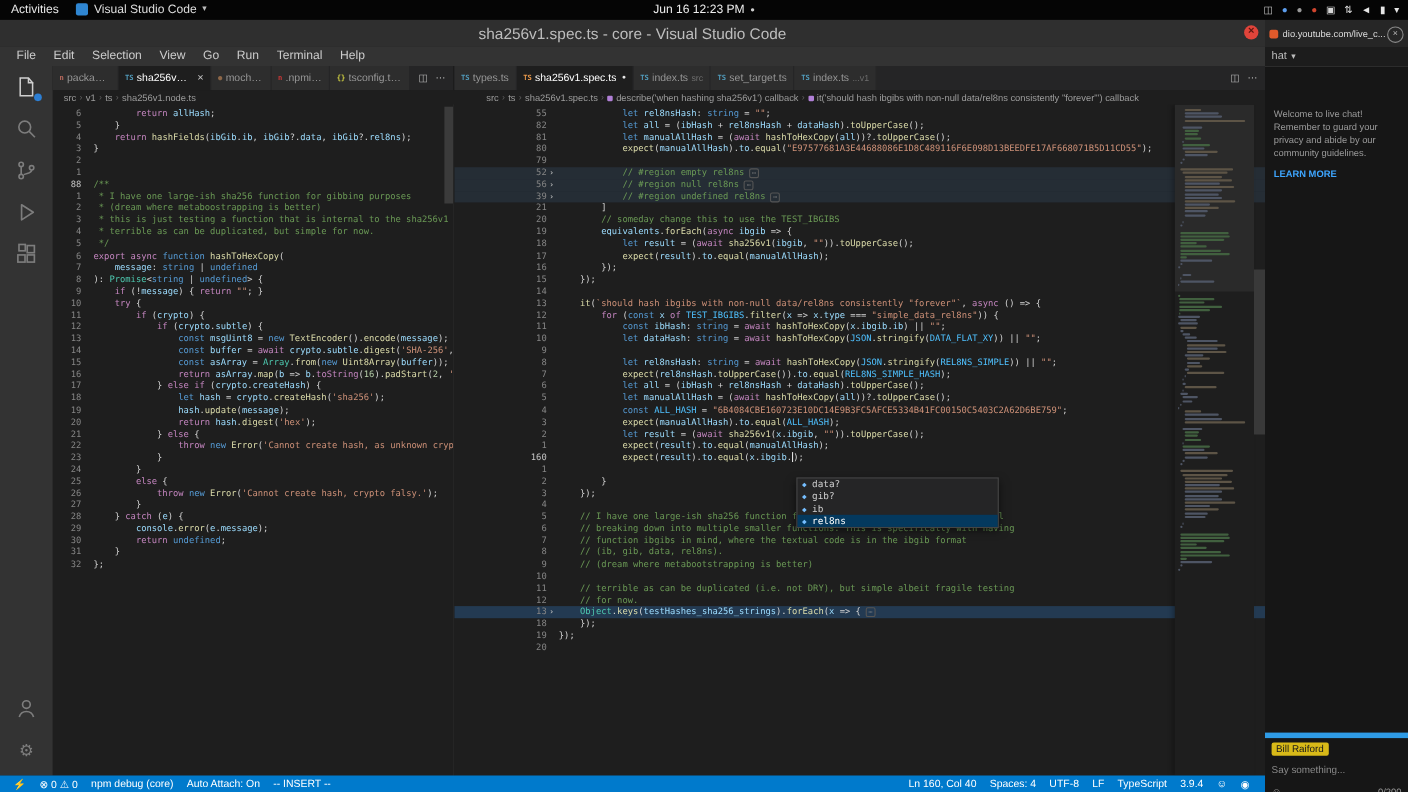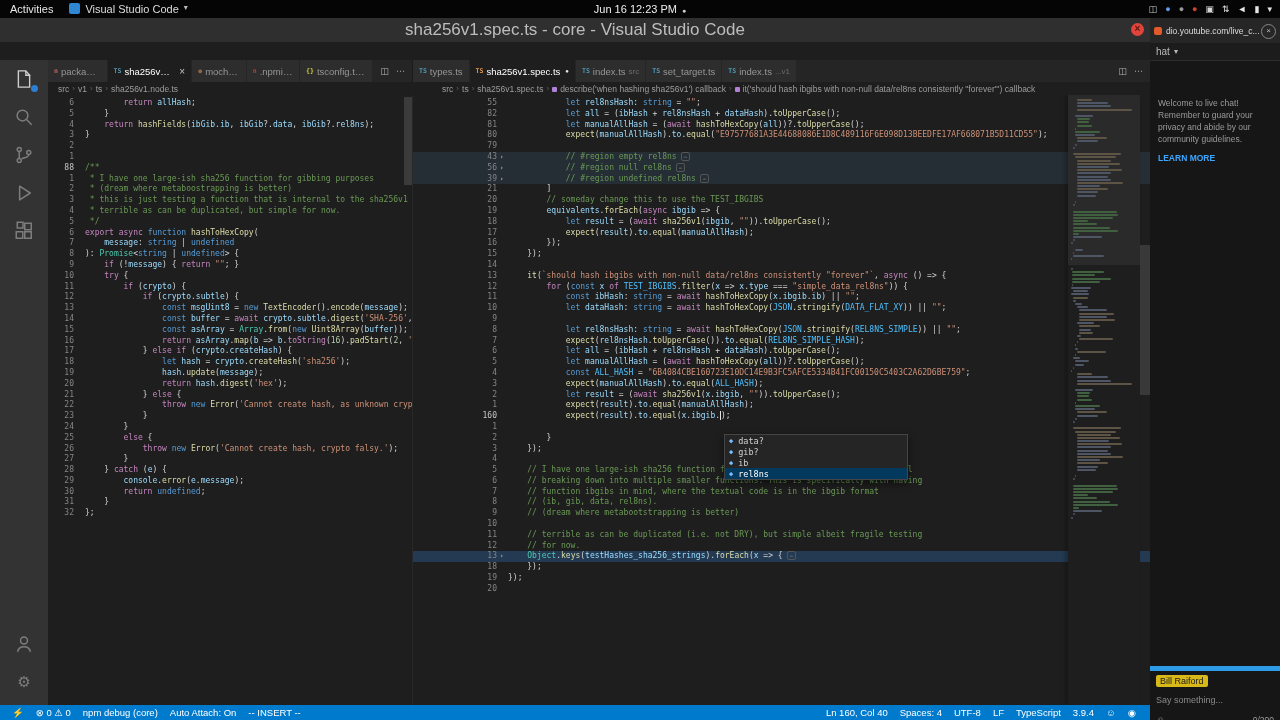--- a/index.html
+++ b/index.html
@@ -15,21 +15,21 @@
   .gb-caret{font-size:8px;color:#bbb;}
   .gb-center{position:absolute;left:0;right:0;text-align:center;pointer-events:none;color:#eee;}
   .gb-center span{pointer-events:auto;}
   .clock-dot{font-size:7px;margin-left:5px;color:#cfcfcf;vertical-align:middle;}
   .gb-right{margin-left:auto;display:flex;align-items:center;gap:8px;padding-right:8px;font-size:9px;}
   .tray{font-size:9px;line-height:18px;}
 
   
   .vscode{position:absolute;top:18px;left:0;width:1150px;height:702px;background:#1e1e1e;}
   .titlebar{position:relative;height:24px;background:#2f2f2f;display:flex;align-items:center;justify-content:center;}
-  .wtitle{font-size:17px;color:#bdbdbd;}
+  .wtitle{font-size:14px;color:#bdbdbd;}
   .closebtn{position:absolute;right:6px;top:5px;width:13px;height:13px;border-radius:50%;
             background:#e0443a;color:#59150f;font-size:10px;line-height:12px;text-align:center;font-weight:bold;}
   .menubar{height:18px;background:#333333;display:flex;align-items:center;padding-left:8px;gap:2px;}
   .menuitem{font-size:11px;color:#cccccc;padding:0 7px;}
 
   .main{position:absolute;top:42px;left:0;right:0;bottom:15px;display:flex;}
   
   .activitybar{width:48px;background:#333333;display:flex;flex-direction:column;align-items:center;flex:none;}
   .ab-icon{position:relative;width:48px;height:38px;display:flex;align-items:center;justify-content:center;}
   .ab-badge{position:absolute;right:10px;bottom:6px;width:7px;height:7px;border-radius:50%;background:#2d7fd4;}
@@ -153,20 +153,30 @@
         <span class="tray" style="color: rgb(230, 230, 230);">▮</span>
         <span class="tray" style="color: rgb(230, 230, 230);">▾</span>
       </div>
   </div>
 
   <div class="vscode">
     <div class="titlebar">
       <span class="wtitle">sha256v1.spec.ts - core - Visual Studio Code</span>
       <span class="closebtn">×</span>
     </div>
+    <div class="menubar">
+        <span class="menuitem">File</span>
+        <span class="menuitem">Edit</span>
+        <span class="menuitem">Selection</span>
+        <span class="menuitem">View</span>
+        <span class="menuitem">Go</span>
+        <span class="menuitem">Run</span>
+        <span class="menuitem">Terminal</span>
+        <span class="menuitem">Help</span>
+      </div>
 
     <div class="main">
       <div class="activitybar">
         <div class="ab-icon">
           <svg width="20" height="20" viewBox="0 0 16 16" fill="none" stroke="#cfcfcf" stroke-width="1.1">
               <path d="M9.5 1.5h-6v13h9V5z"></path>
               <path d="M9.5 1.5V5h3.5"></path>
             </svg>
           <span class="ab-badge"></span>
         </div>
@@ -337,21 +347,21 @@
               </div>
             <div class="vscroll-left"></div>
           </div>
           <div class="pane pane-right">
             <div class="lines">
                 <div class="codeline"><span class="ln">55</span><span class="foldcol"></span><span class="code">            <span class="tk1">let</span> <span class="tv">rel8nsHash</span>: <span class="tk1">string</span> = <span class="ts">""</span>;</span></div>
                 <div class="codeline"><span class="ln">82</span><span class="foldcol"></span><span class="code">            <span class="tk1">let</span> <span class="tv">all</span> = (<span class="tv">ibHash</span> + <span class="tv">rel8nsHash</span> + <span class="tv">dataHash</span>).<span class="tf">toUpperCase</span>();</span></div>
                 <div class="codeline"><span class="ln">81</span><span class="foldcol"></span><span class="code">            <span class="tk1">let</span> <span class="tv">manualAllHash</span> = (<span class="tk2">await</span> <span class="tf">hashToHexCopy</span>(<span class="tv">all</span>))?.<span class="tf">toUpperCase</span>();</span></div>
                 <div class="codeline"><span class="ln">80</span><span class="foldcol"></span><span class="code">            <span class="tf">expect</span>(<span class="tv">manualAllHash</span>).<span class="tv">to</span>.<span class="tf">equal</span>(<span class="ts">"E97577681A3E44688086E1D8C489116F6E098D13BEEDFE17AF668071B5D11CD55"</span>);</span></div>
                 <div class="codeline"><span class="ln">79</span><span class="foldcol"></span><span class="code"></span></div>
-                <div class="codeline hl-region"><span class="ln">43</span><span class="foldcol">›</span><span class="code"><span class="tc">            // #region empty rel8ns</span><span class="fold-ellipsis">⋯</span></span></div>
+                <div class="codeline hl-region"><span class="ln">52</span><span class="foldcol">›</span><span class="code"><span class="tc">            // #region empty rel8ns</span><span class="fold-ellipsis">⋯</span></span></div>
                 <div class="codeline hl-region"><span class="ln">56</span><span class="foldcol">›</span><span class="code"><span class="tc">            // #region null rel8ns</span><span class="fold-ellipsis">⋯</span></span></div>
                 <div class="codeline hl-region"><span class="ln">39</span><span class="foldcol">›</span><span class="code"><span class="tc">            // #region undefined rel8ns</span><span class="fold-ellipsis">⋯</span></span></div>
                 <div class="codeline"><span class="ln">21</span><span class="foldcol"></span><span class="code">        ]</span></div>
                 <div class="codeline"><span class="ln">20</span><span class="foldcol"></span><span class="code"><span class="tc">        // someday change this to use the TEST_IBGIBS</span></span></div>
                 <div class="codeline"><span class="ln">19</span><span class="foldcol"></span><span class="code">        <span class="tv">equivalents</span>.<span class="tf">forEach</span>(<span class="tk2">async</span> <span class="tv">ibgib</span> =&gt; {</span></div>
                 <div class="codeline"><span class="ln">18</span><span class="foldcol"></span><span class="code">            <span class="tk1">let</span> <span class="tv">result</span> = (<span class="tk2">await</span> <span class="tf">sha256v1</span>(<span class="tv">ibgib</span>, <span class="ts">""</span>)).<span class="tf">toUpperCase</span>();</span></div>
                 <div class="codeline"><span class="ln">17</span><span class="foldcol"></span><span class="code">            <span class="tf">expect</span>(<span class="tv">result</span>).<span class="tv">to</span>.<span class="tf">equal</span>(<span class="tv">manualAllHash</span>);</span></div>
                 <div class="codeline"><span class="ln">16</span><span class="foldcol"></span><span class="code">        });</span></div>
                 <div class="codeline"><span class="ln">15</span><span class="foldcol"></span><span class="code">    });</span></div>
                 <div class="codeline"><span class="ln">14</span><span class="foldcol"></span><span class="code"></span></div>

